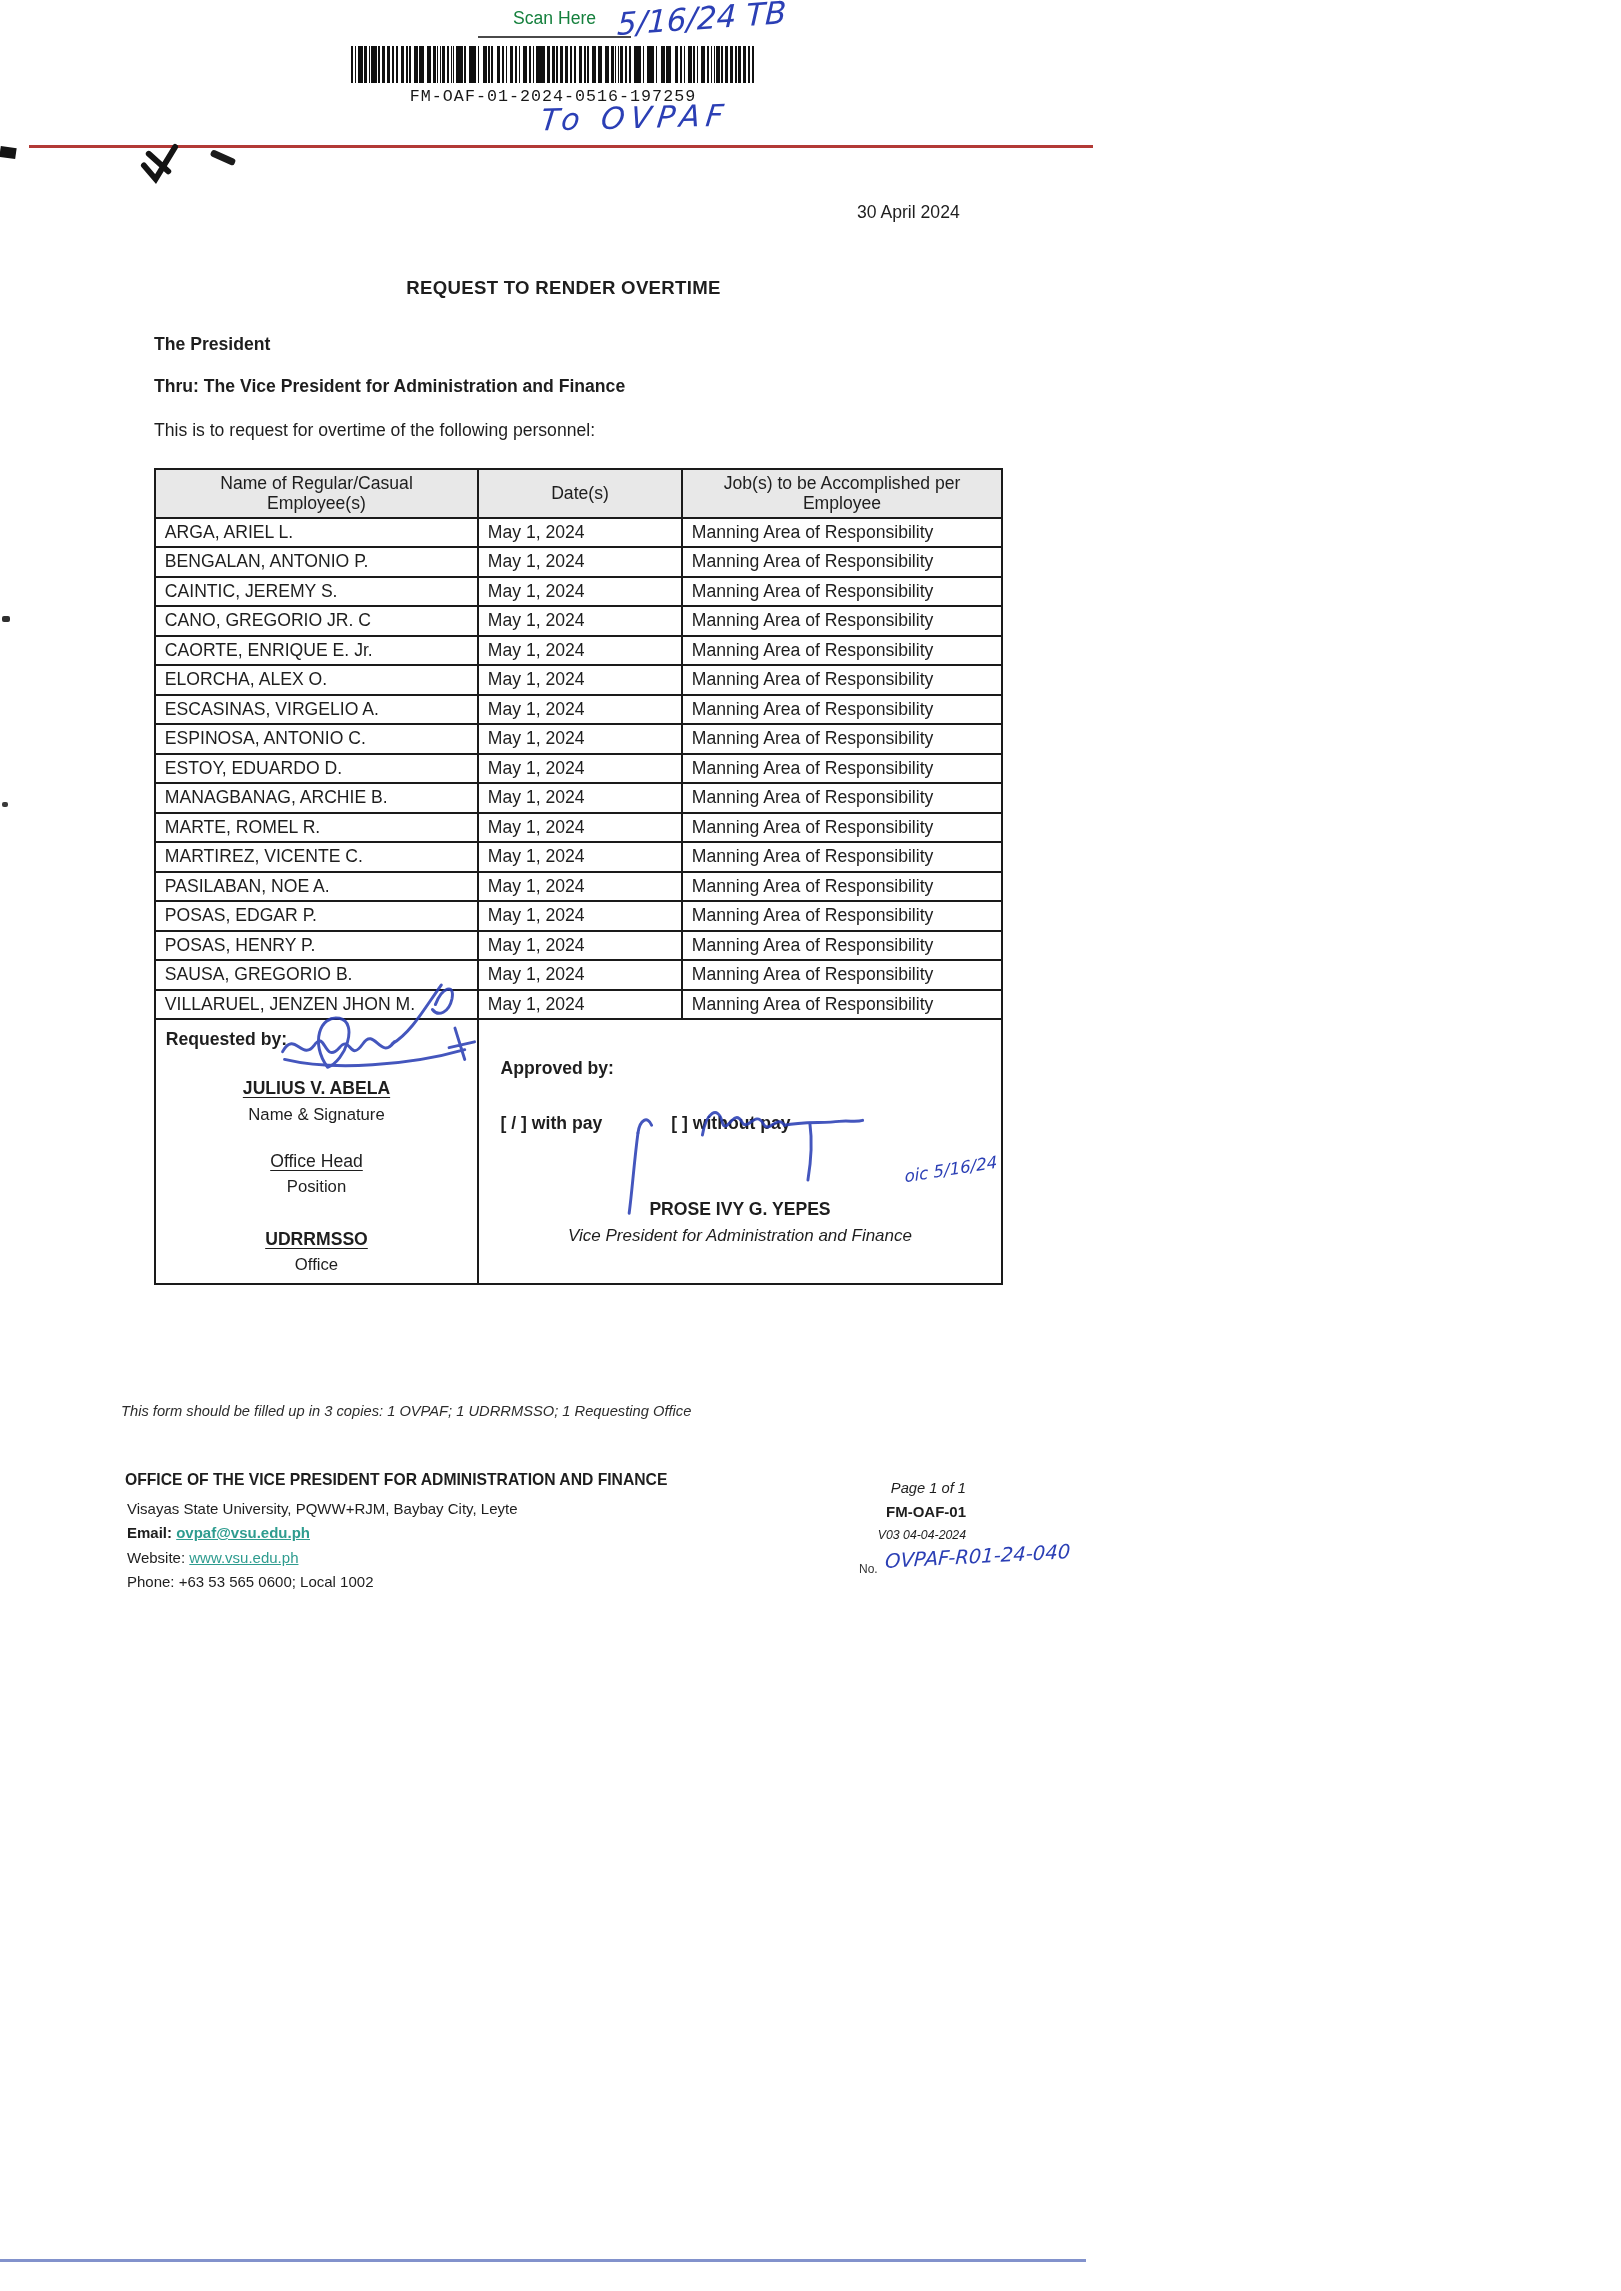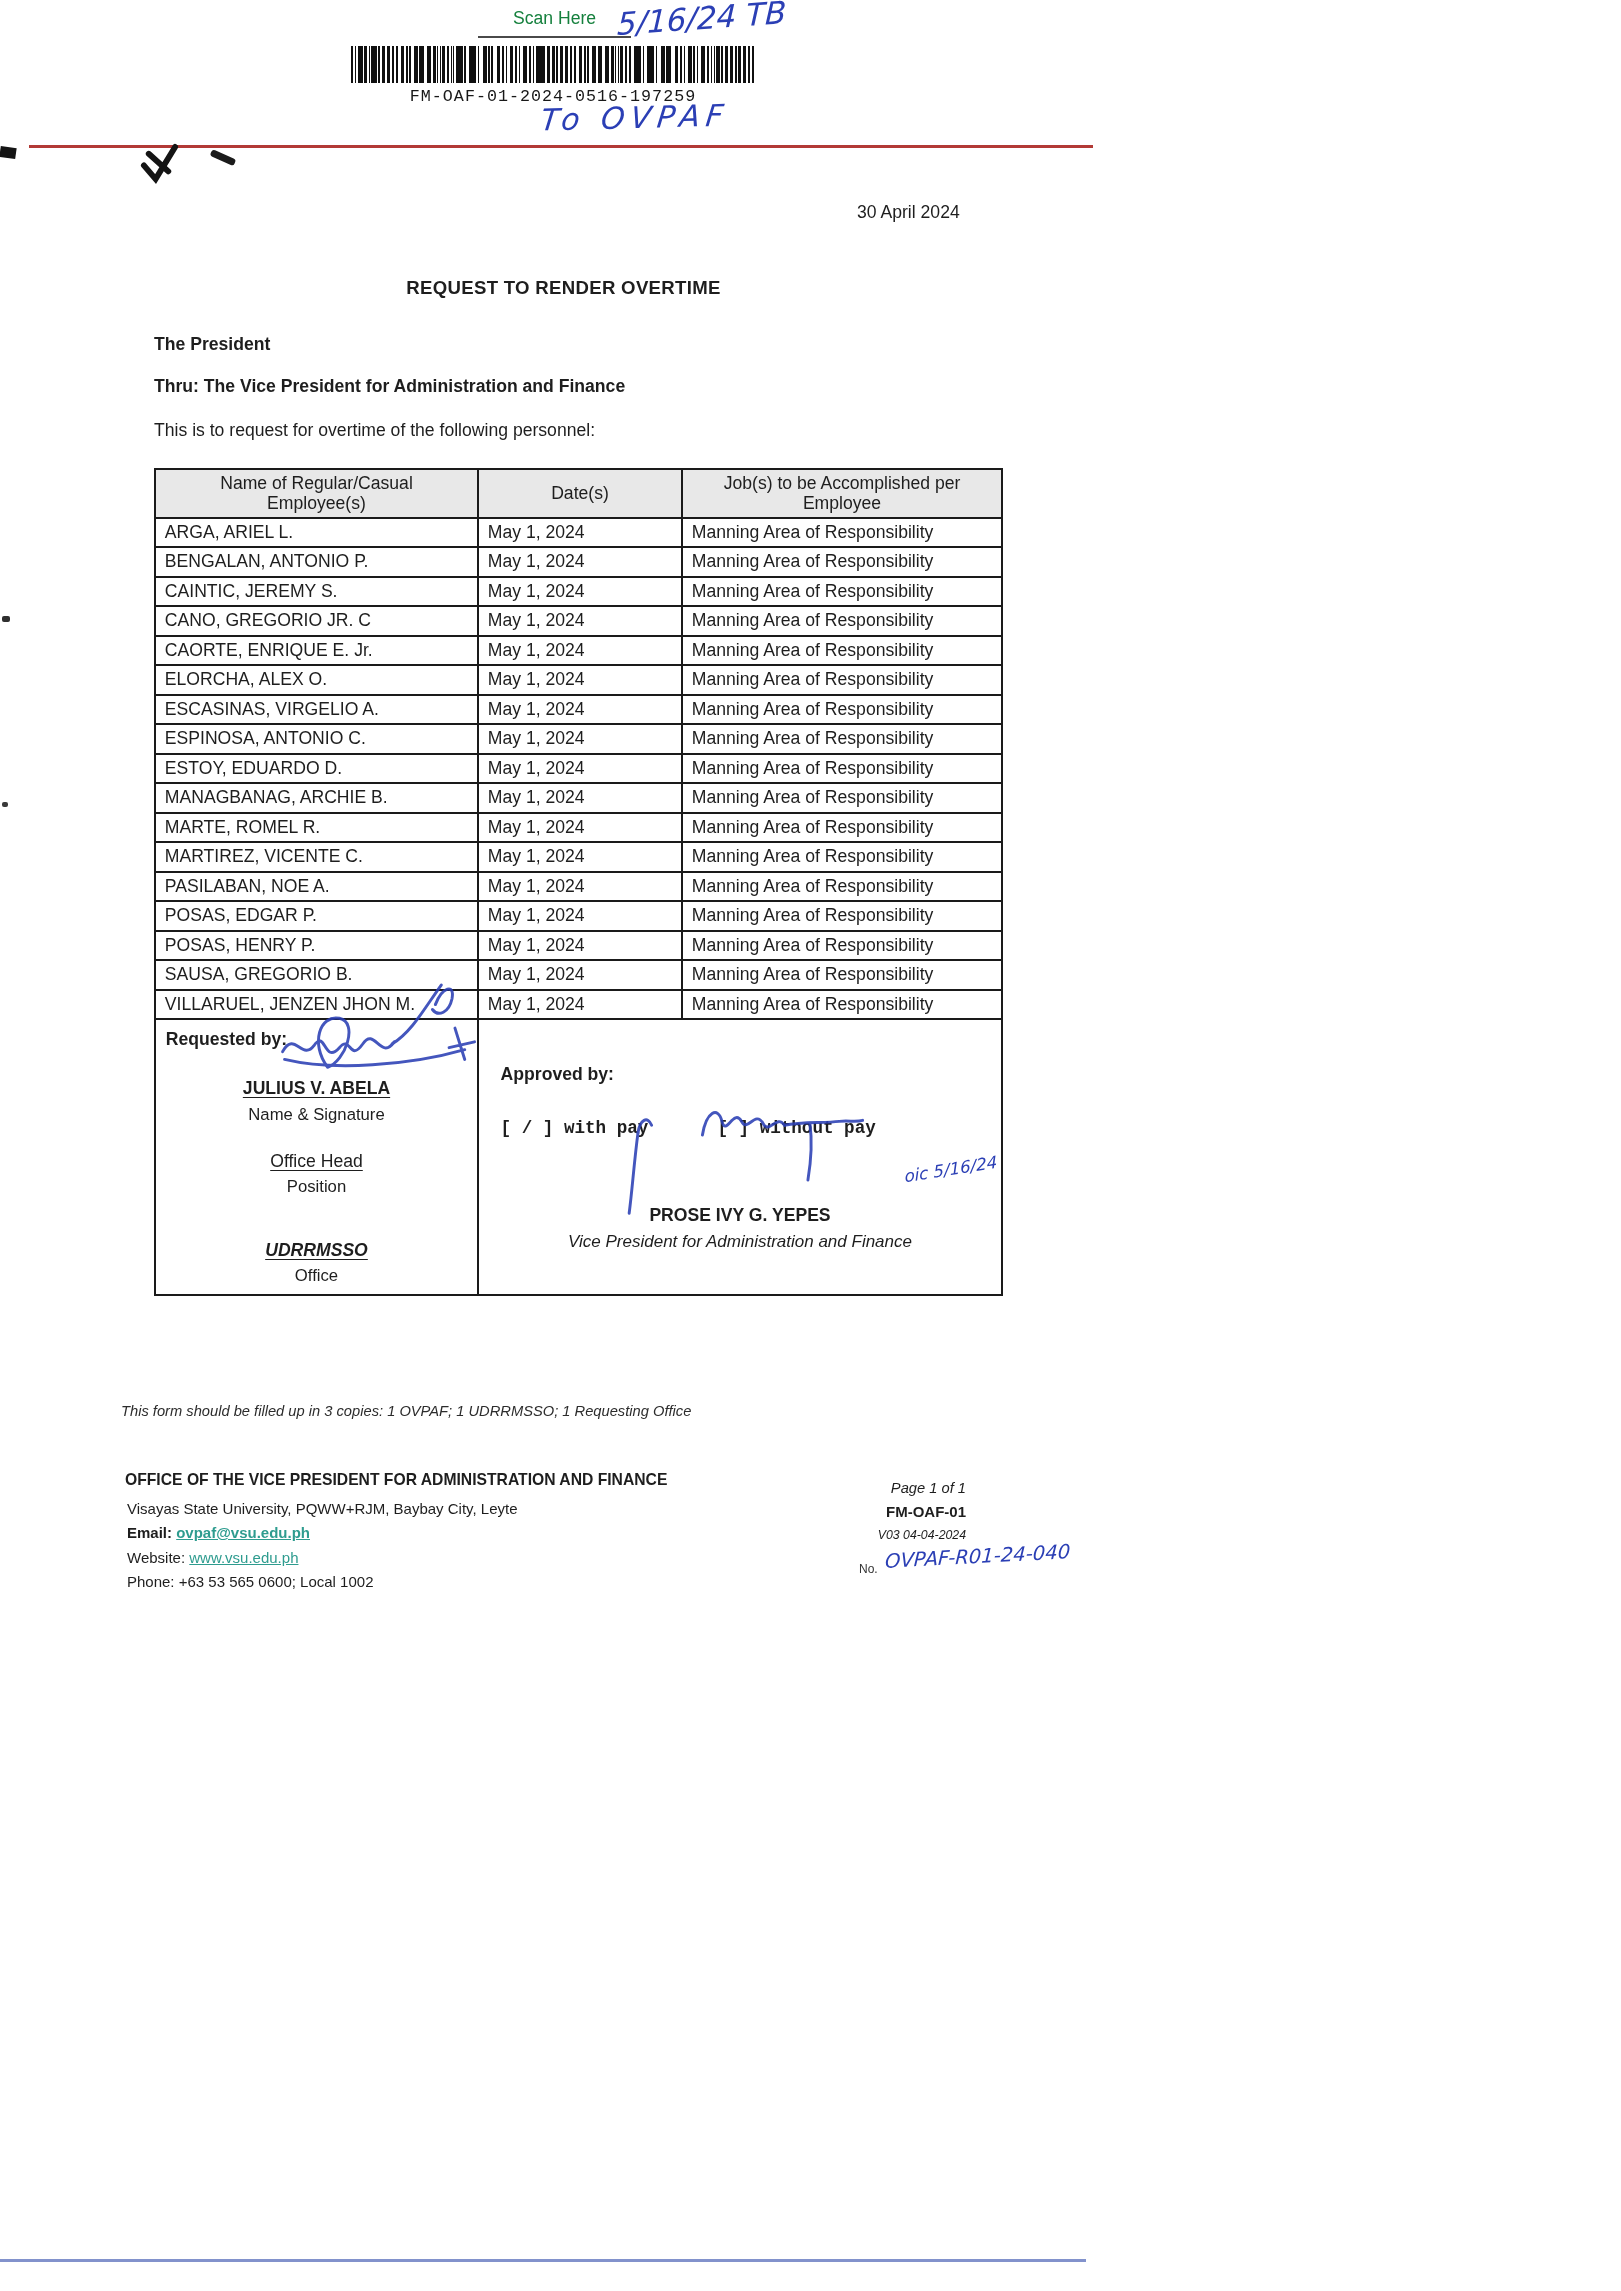--- a/index.html
+++ b/index.html
@@ -43,22 +43,22 @@
   .sig-row td{vertical-align:top;height:258px;}
   .sig-left{text-align:center;padding:7.8px 9.8px 5.9px 9.8px !important;white-space:normal !important;}
   .sig-right{padding:7.8px 21.6px 5.9px 21.6px !important;white-space:normal !important;}
   .sig-label{text-align:left;font-weight:bold;font-size:17.6px;}
   .u{text-decoration:underline;text-underline-offset:2.9px;}
   .b{font-weight:bold;}
   .i{}
   .sig-name{margin-top:25.5px;font-size:17.6px;}
   .sig-cap{margin-top:2px;font-size:16.7px;}
   .sig-role{margin-top:23.5px;font-size:17.6px;}
-  .sig-office{margin-top:40px;font-size:17.6px;font-style:italic;}
-  .pay-line{margin-top:31px;font-weight:bold;font-size:17.6px;font-family:Liberation Mono, monospace;}
+  .sig-office{margin-top:29px;font-size:17.6px;}
+  .pay-line{margin-top:31px;font-weight:bold;font-size:17.6px;}
   .pay-line .gap{display:inline-block;width:69px;}
   .approver{margin-top:63px;text-align:center;font-weight:bold;font-size:17.6px;}
   .approver-title{margin-top:2.9px;text-align:center;font-style:italic;font-size:17px;}
   .hw-oic{left:904px;top:1159px;font-size:16.7px;transform:rotate(-9deg) skewX(-6deg);}
 
   
   .sig-svg{pointer-events:none;}
 
   
   .copies-note{left:121px;top:1403px;font-style:italic;font-size:14.7px;color:#2c2c2c;}

